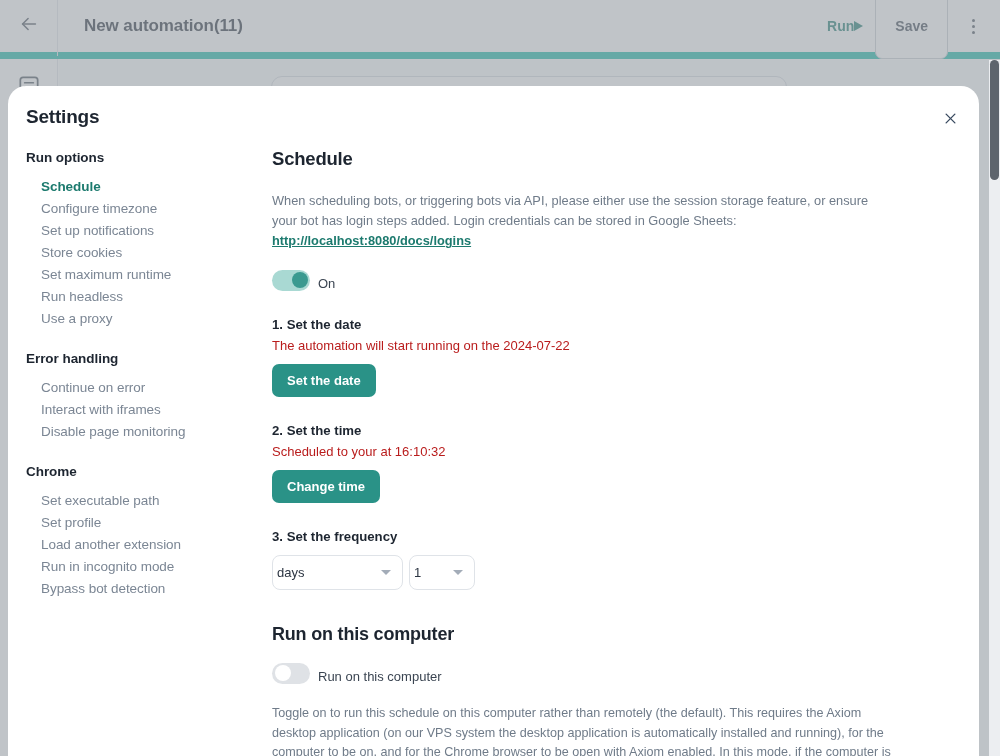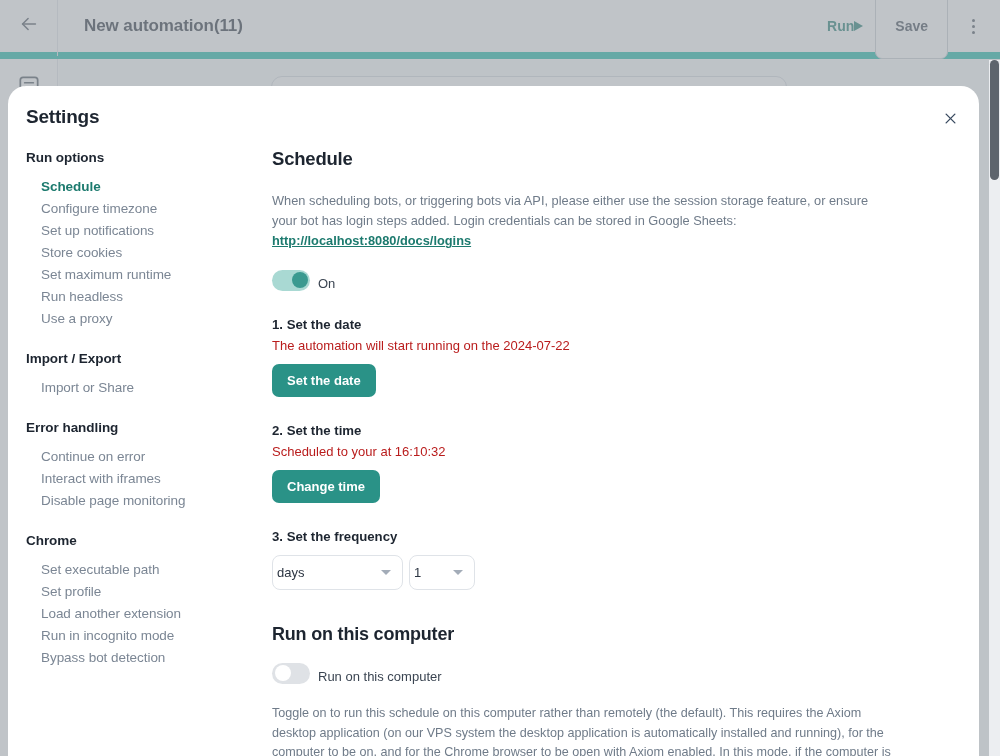--- a/index.html
+++ b/index.html
@@ -444,24 +444,20 @@
         <div class="side-group-title">Run options</div>
         <div class="side-item active">Schedule</div>
         <div class="side-item">Configure timezone</div>
         <div class="side-item">Set up notifications</div>
         <div class="side-item">Store cookies</div>
         <div class="side-item">Set maximum runtime</div>
         <div class="side-item">Run headless</div>
         <div class="side-item">Use a proxy</div>
       </div>
 
-      <div class="side-group">
-        <div class="side-group-title">Import / Export</div>
-        <div class="side-item">Import or Share</div>
-      </div>
 
       <div class="side-group">
         <div class="side-group-title">Error handling</div>
         <div class="side-item">Continue on error</div>
         <div class="side-item">Interact with iframes</div>
         <div class="side-item">Disable page monitoring</div>
       </div>
 
       <div class="side-group">
         <div class="side-group-title">Chrome</div>

